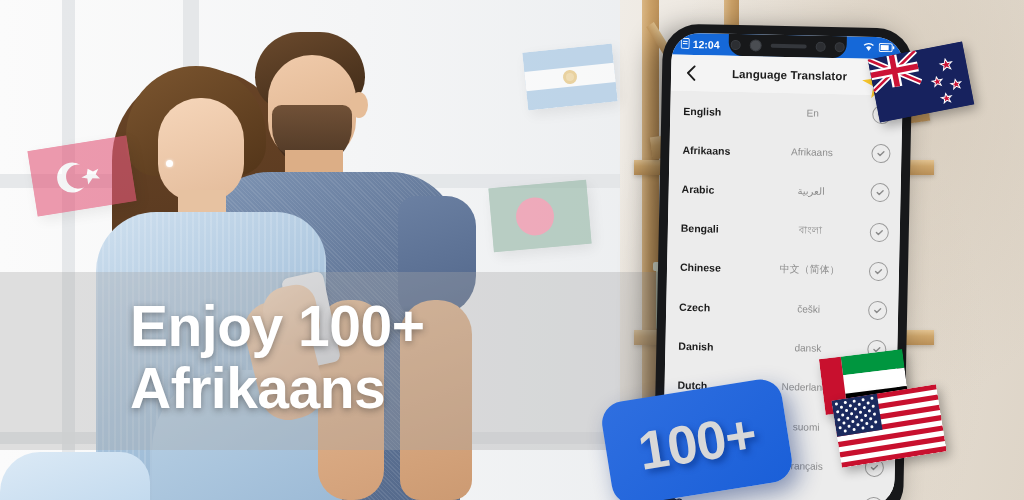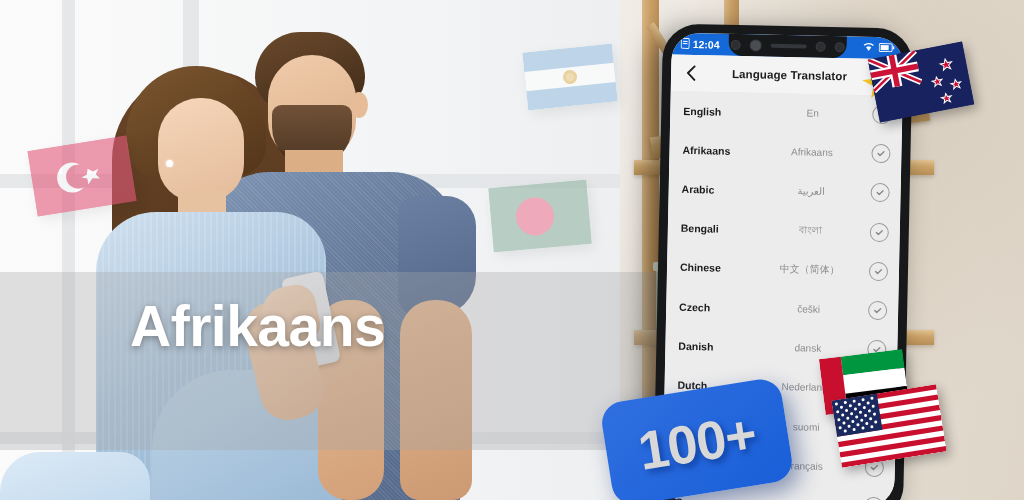--- a/index.html
+++ b/index.html
@@ -247,20 +247,21 @@
     <div class="man-arm-l"></div>
     <div class="w-phone"></div>
     <div class="w-arm"></div>
     <div class="w-hand"></div>
     <div class="baby-blanket"></div>
   </div>
 
   <div class="overlay-band"></div>
 
   <div class="headline">
+    <div>Enjoy 100+</div>
     <div>Afrikaans</div>
   </div>
 
   <div class="phone">
     <div class="phone-inner">
 
       <div class="statusbar">
         <div class="sb-left">
           <span class="sb-icon">
             <svg width="9" height="11" viewBox="0 0 9 11">

